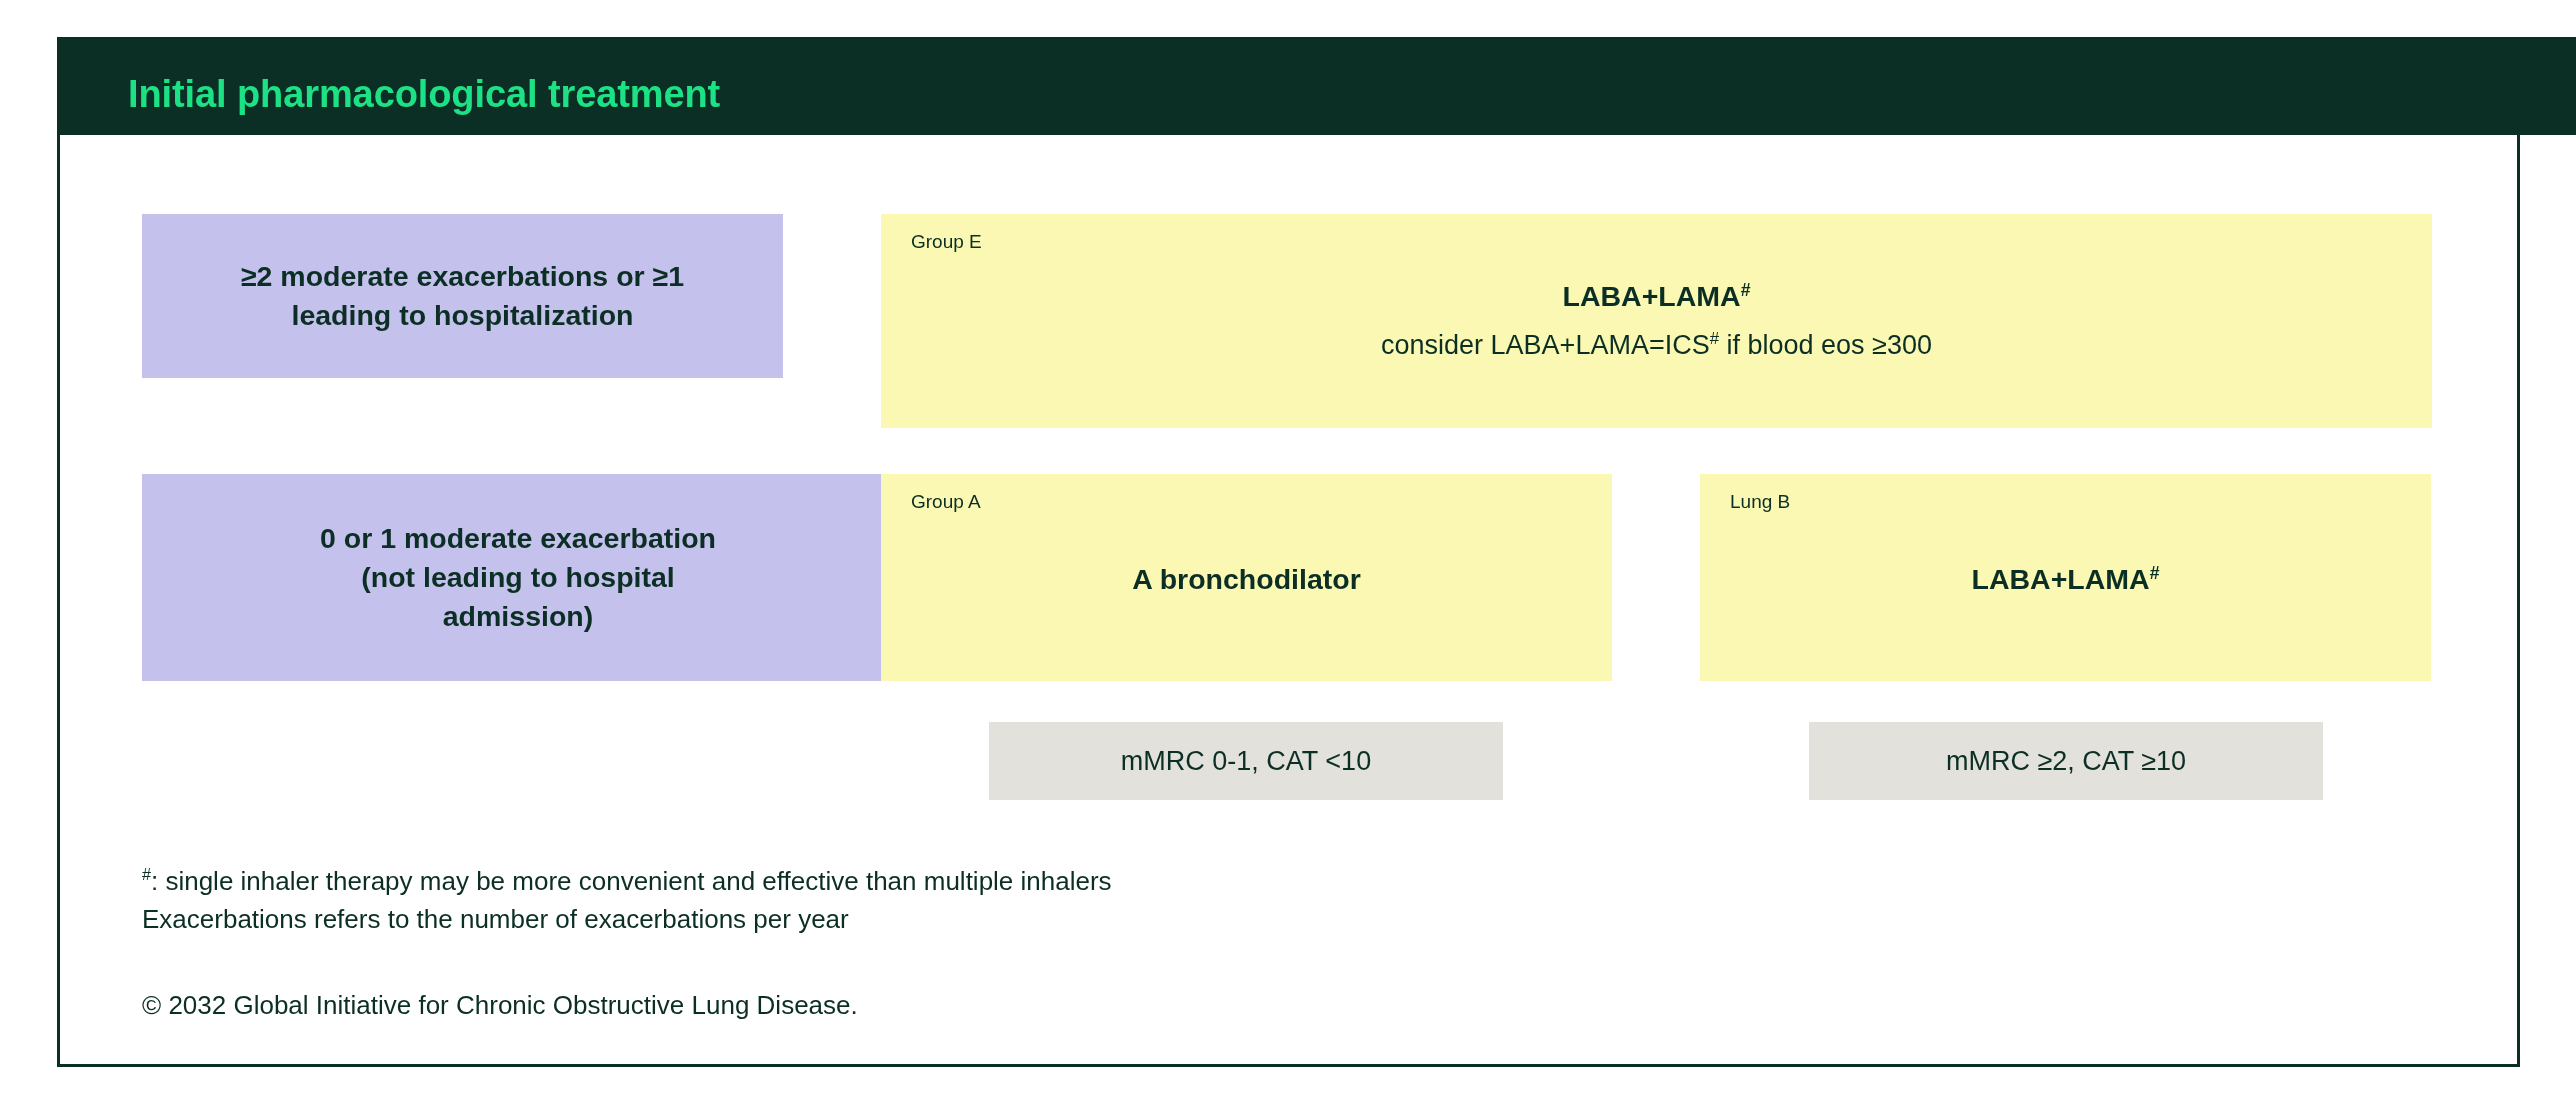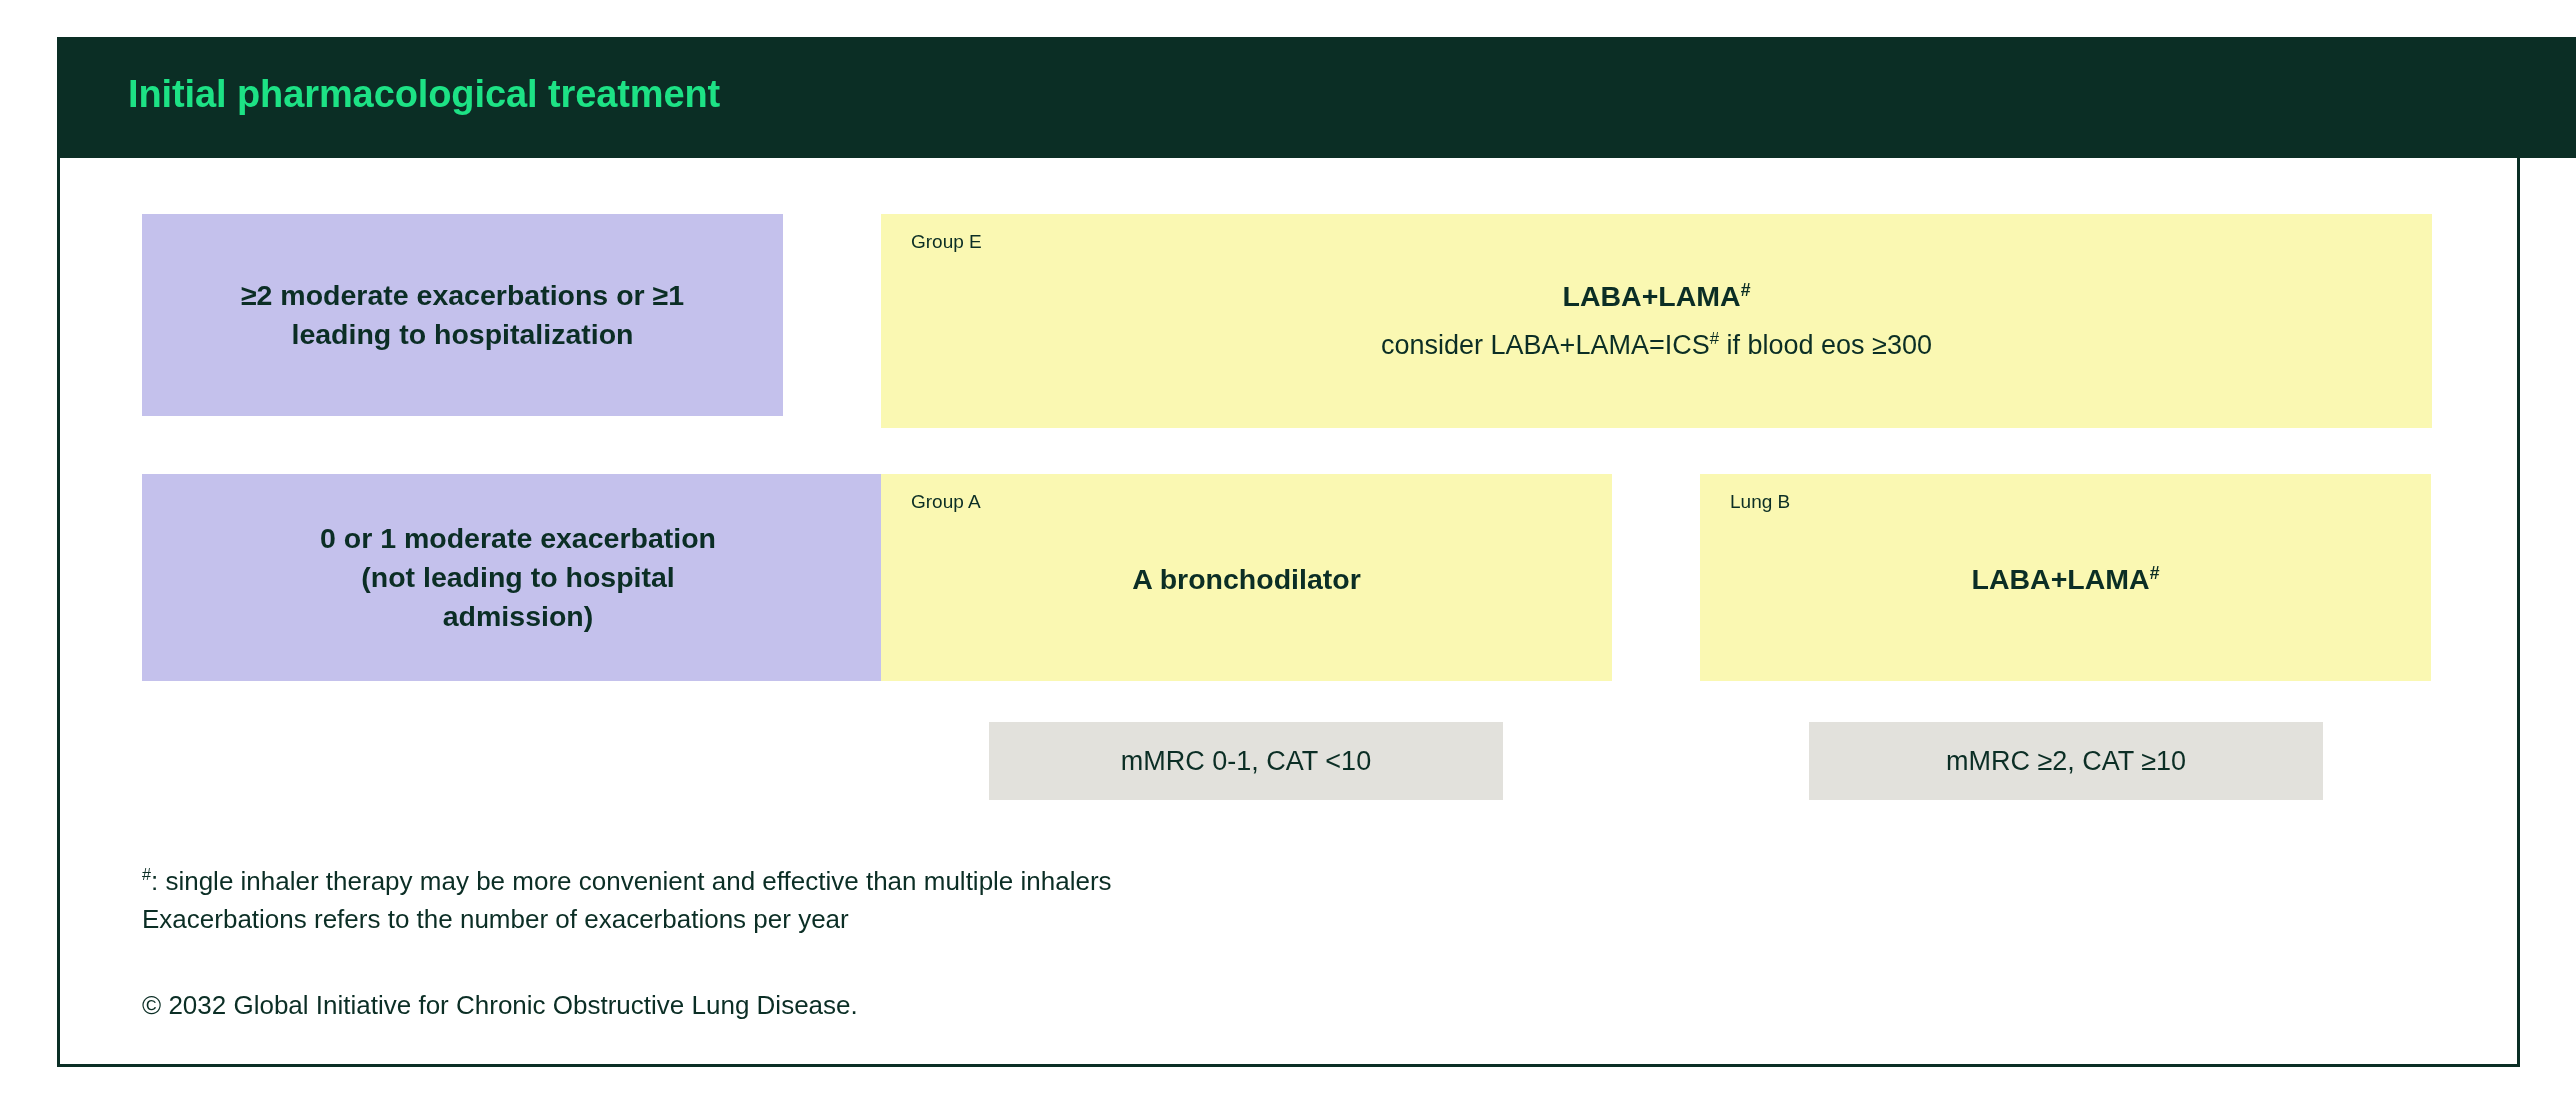--- a/index.html
+++ b/index.html
@@ -28,21 +28,21 @@
     box-sizing: border-box;
     background: #ffffff;
   }
 
   
   #header-band {
     position: absolute;
     left: 57px;
     top: 37px;
     width: 2519px;
-    height: 121px;
+    height: 98px;
     background: #0B2E25;
   }
   #header-title {
     position: absolute;
     left: 71px;
     top: 36px;
     font-size: 38px;
     font-weight: bold;
     color: #1DE285;
     letter-spacing: -0.1px;
@@ -135,21 +135,21 @@
 </style>
 </head>
 <body>
 
 <div id="card"></div>
 
 <div id="header-band">
   <div id="header-title">Initial pharmacological treatment</div>
 </div>
 
-<div class="box purple-box" style="left:142px; top:214px; width:641px; height:202px;">
+<div class="box purple-box" style="left:142px; top:214px; width:641px; height:164px;">
   <div>
     <span>≥2 moderate exacerbations or ≥1</span><br>
     <span>leading to hospitalization</span>
   </div>
 </div>
 
 <div class="box yellow-box" style="left:881px; top:214px; width:1551px; height:214px;">
   <div class="group-label">Group E</div>
   <div class="yellow-center rx-primary" style="top:66px;"><span>LABA+LAMA</span><sup class="hash">#</sup></div>
   <div class="yellow-center rx-secondary" style="top:116px;"><span>consider LABA+LAMA=ICS</span><sup class="hash">#</sup><span> if blood eos ≥300</span></div>

